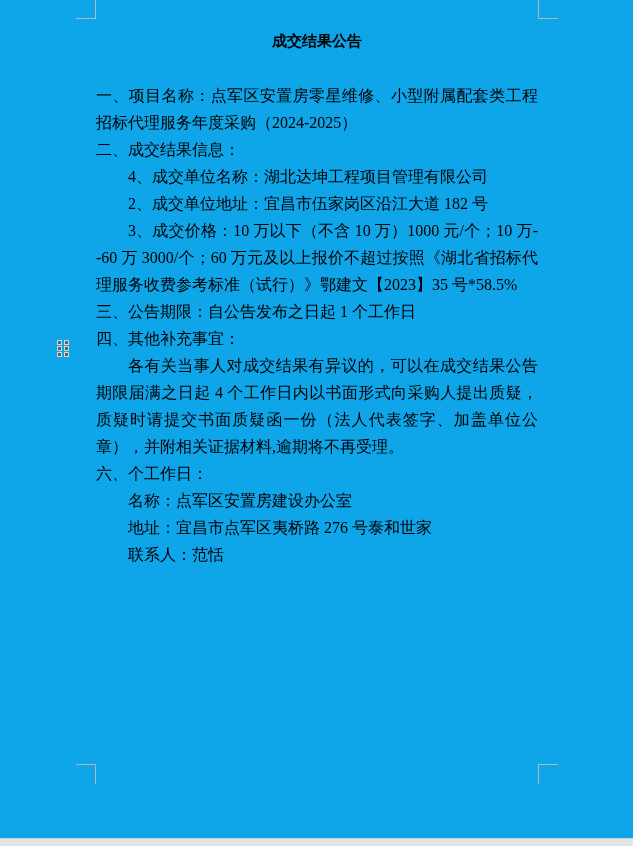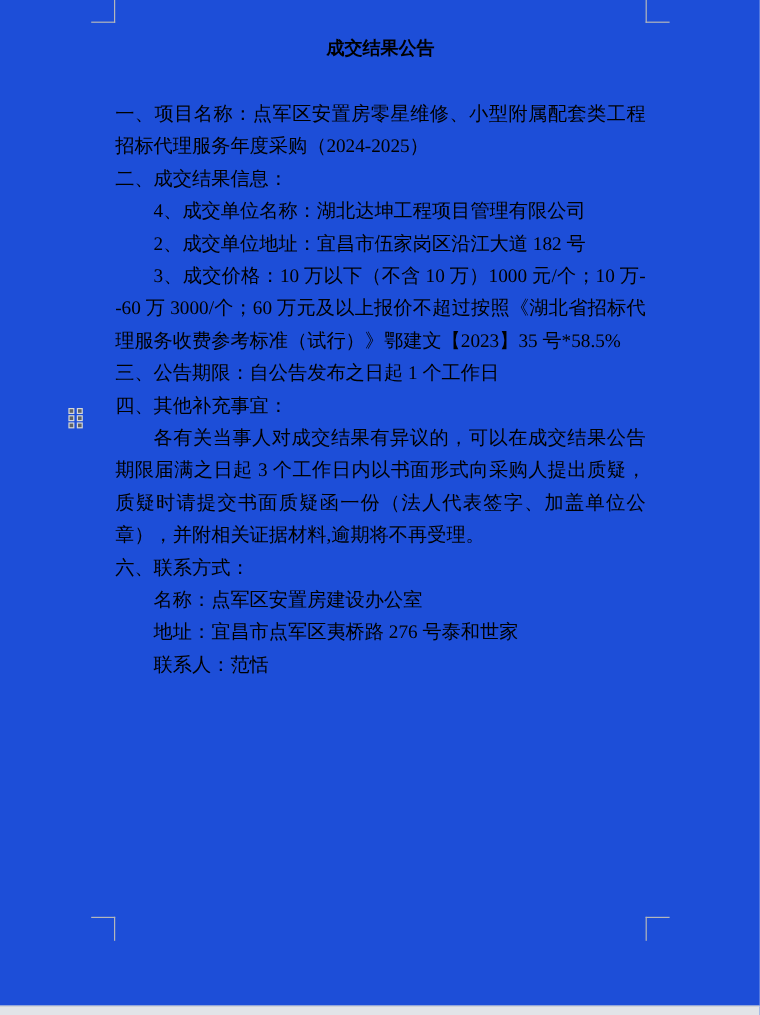--- a/index.html
+++ b/index.html
@@ -4,21 +4,21 @@
 <style>
   html, body { margin: 0; padding: 0; }
   body {
     width: 633px; height: 846px;
     background: #ffffff;
     font-family: "Liberation Serif", "DejaVu Serif", serif;
     color: #000;
     overflow: hidden;
     position: relative;
   }
-  .page { position: absolute; inset: 0; background: #1d4ed8; }
+  .page { position: absolute; inset: 0; background: #0ea5e9; }
 
   .content {
     position: absolute; left: 96px; top: 0;
     width: 442px;
     padding-top: 28px;
     font-size: 16px;
     line-height: 27px;
   }
   .doc-title {
     font-size: 15px;
@@ -99,24 +99,24 @@
     <p class="indent"><span>4、成交单位名称：湖北达坤工程项目管理有限公司</span></p>
 
     <p class="indent"><span>2、成交单位地址：宜昌市伍家岗区沿江大道 182 号</span></p>
 
     <p class="indent"><span>3、成交价格：10 万以下（不含 10 万）1000 元/个；10 万--60 万 3000/个；60 万元及以上报价不超过按照《湖北省招标代理服务收费参考标准（试行）》鄂建文【2023】35 号*58.5%</span></p>
 
     <p><b>三、公告期限：</b><span>自公告发布之日起 1 个工作日</span></p>
 
     <p><b>四、其他补充事宜：</b><span></span></p>
 
-    <p class="indent"><span>各有关当事人对成交结果有异议的，可以在成交结果公告期限届满之日起 3 个工作日内以书面形式向采购人提出质疑，质疑时请提交书面质疑函一份（法人代表签字、加盖单位公章），并附相关证据材料,逾期将不再受理。</span></p>
+    <p class="indent"><span>各有关当事人对成交结果有异议的，可以在成交结果公告期限届满之日起 4 个工作日内以书面形式向采购人提出质疑，质疑时请提交书面质疑函一份（法人代表签字、加盖单位公章），并附相关证据材料,逾期将不再受理。</span></p>
 
 
-    <p><b>六、联系方式：</b><span></span></p>
+    <p><b>六、个工作日：</b><span></span></p>
 
     <p class="indent"><span>名称：点军区安置房建设办公室</span></p>
 
     <p class="indent"><span>地址：宜昌市点军区夷桥路 276 号泰和世家</span></p>
 
     <p class="indent"><span>联系人：范恬</span></p>
 
 
   </div>
 

